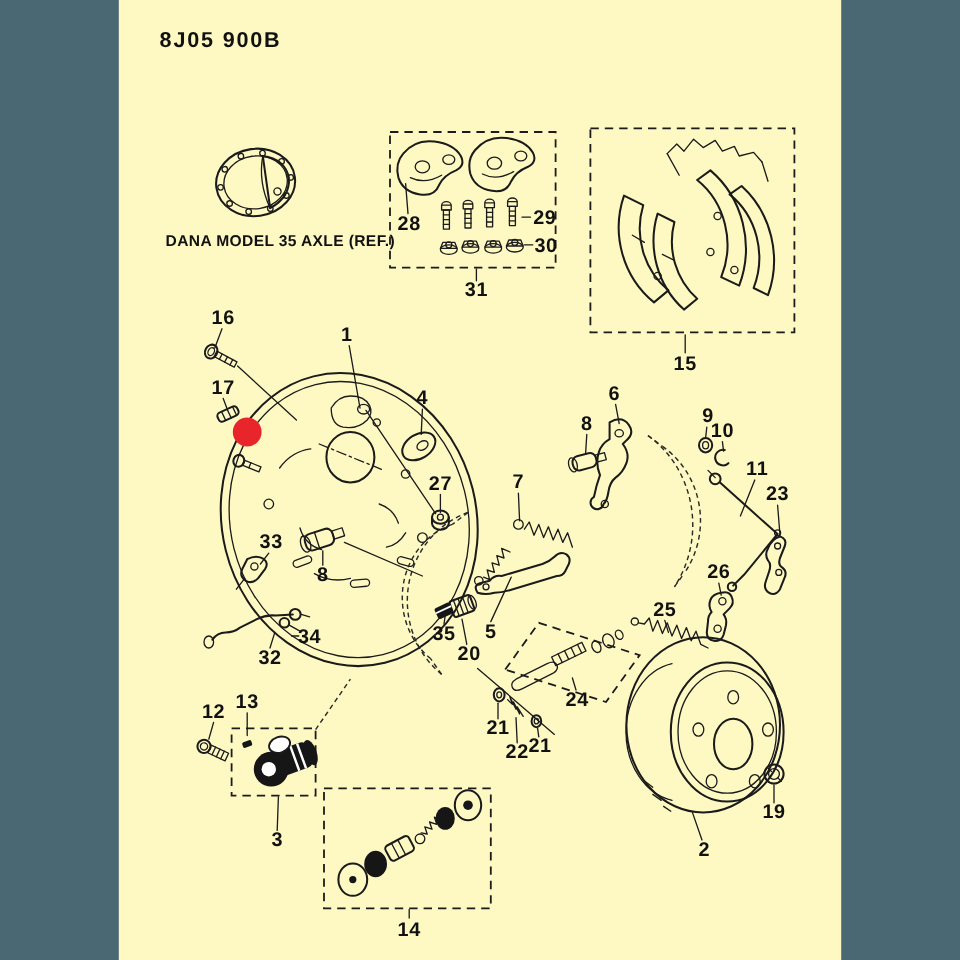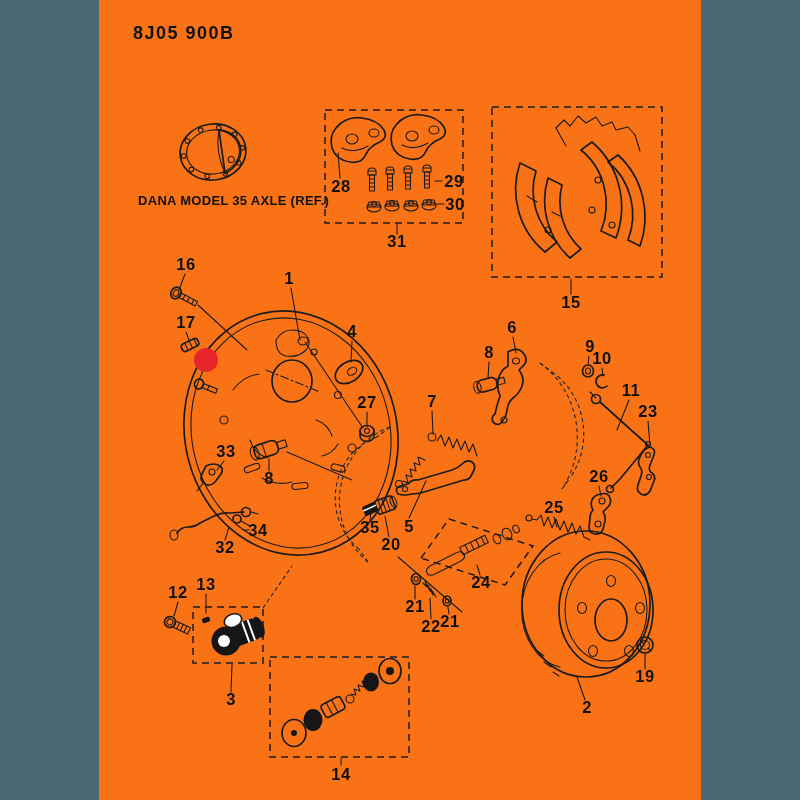--- a/index.html
+++ b/index.html
@@ -11,21 +11,21 @@
   .dashbox{fill:none;stroke:#1b1b1b;stroke-width:1.5;stroke-dasharray:7 5;}
   .ghost{fill:none;stroke:#2a2a2a;stroke-width:1.2;stroke-dasharray:4 3;}
   .fillb{fill:#161616;stroke:none;}
   .callout{font-family:"Liberation Sans",sans-serif;font-weight:700;font-size:16.5px;fill:#111;text-anchor:middle;letter-spacing:0.5px;}
   .hdr{font-family:"Liberation Sans",sans-serif;font-weight:700;font-size:18px;fill:#111;letter-spacing:1.5px;}
   .cap{font-family:"Liberation Sans",sans-serif;font-weight:700;font-size:13px;fill:#111;letter-spacing:0.3px;}
 </style>
 </head>
 <body style="background: rgb(74, 104, 115);">
 
-<div id="page" style="background: #f97316;">
+<div id="page" style="background: #fef9c3;">
 <svg width="602" height="800" viewBox="99 0 602 800">
 
   <text class="hdr" x="133" y="39">8J05 900B</text>
 
   <g>
     <g transform="rotate(-8 213 152)">
       <ellipse class="ln" cx="213" cy="152" rx="33" ry="28"></ellipse>
       <ellipse class="thin" cx="213" cy="152" rx="26.5" ry="22"></ellipse>
       <circle class="thin" cx="242.5" cy="152" r="2.3"></circle>
           <circle class="thin" cx="236.9" cy="137.6" r="2.3"></circle>

